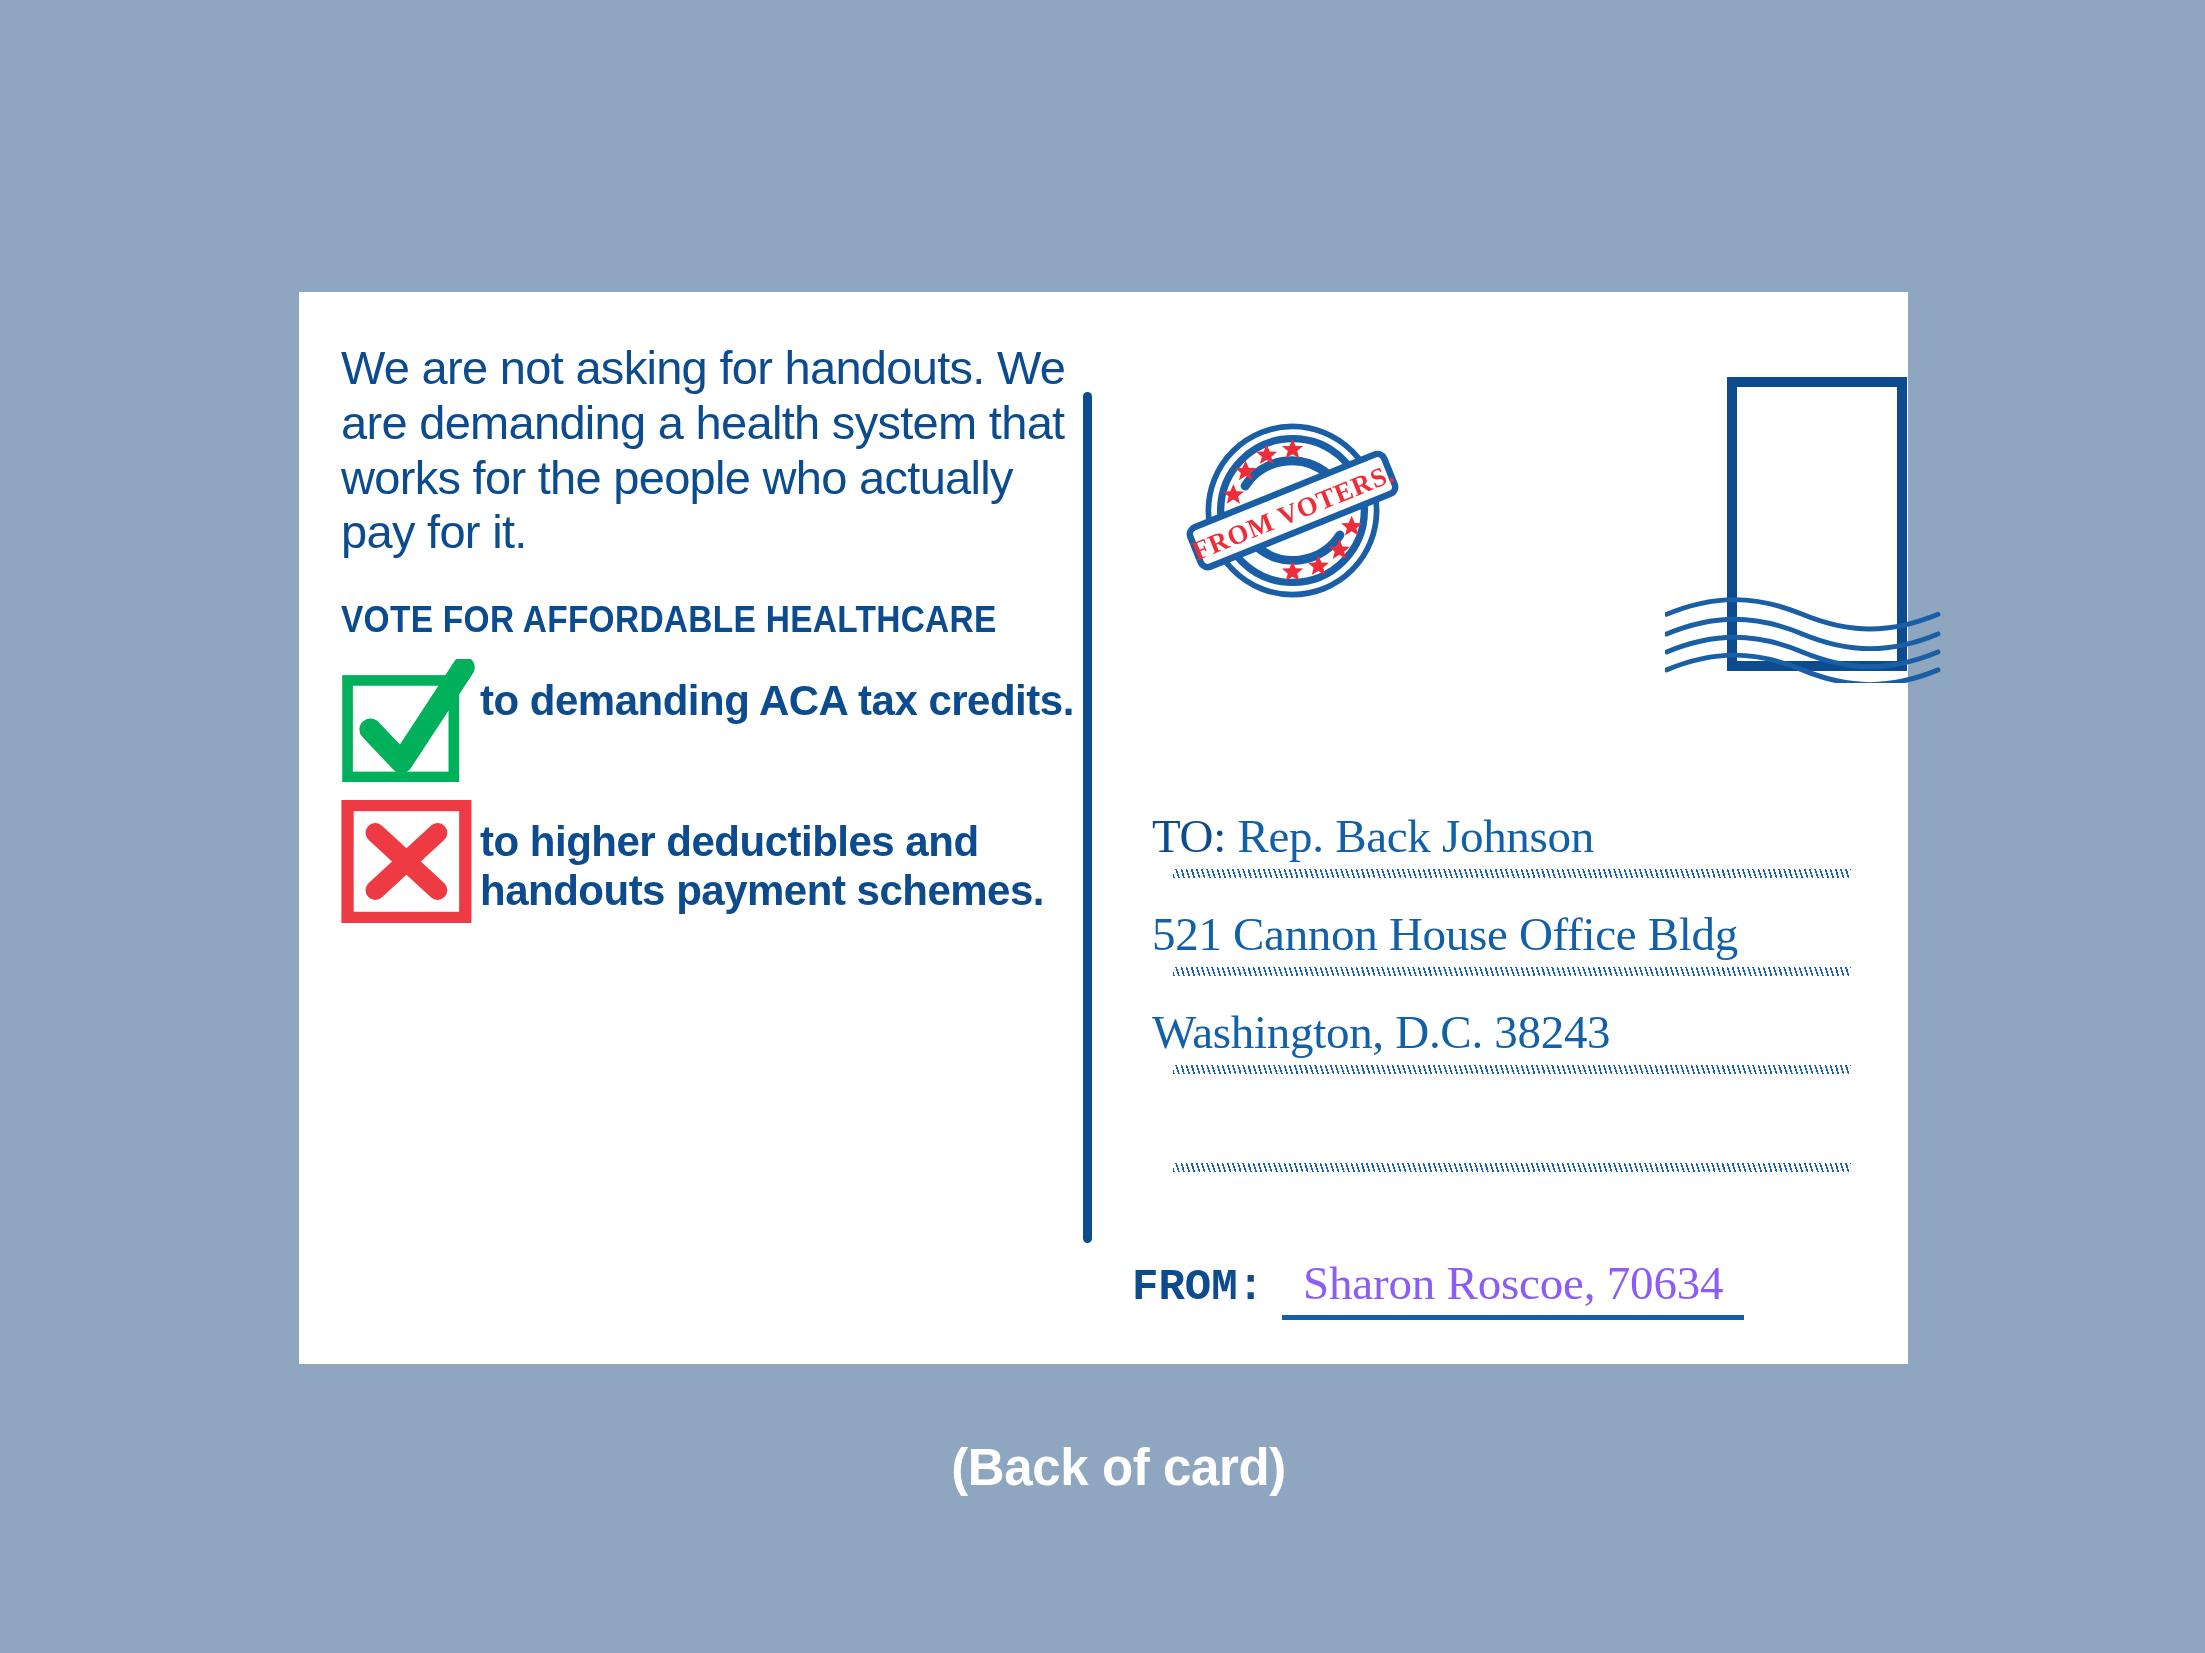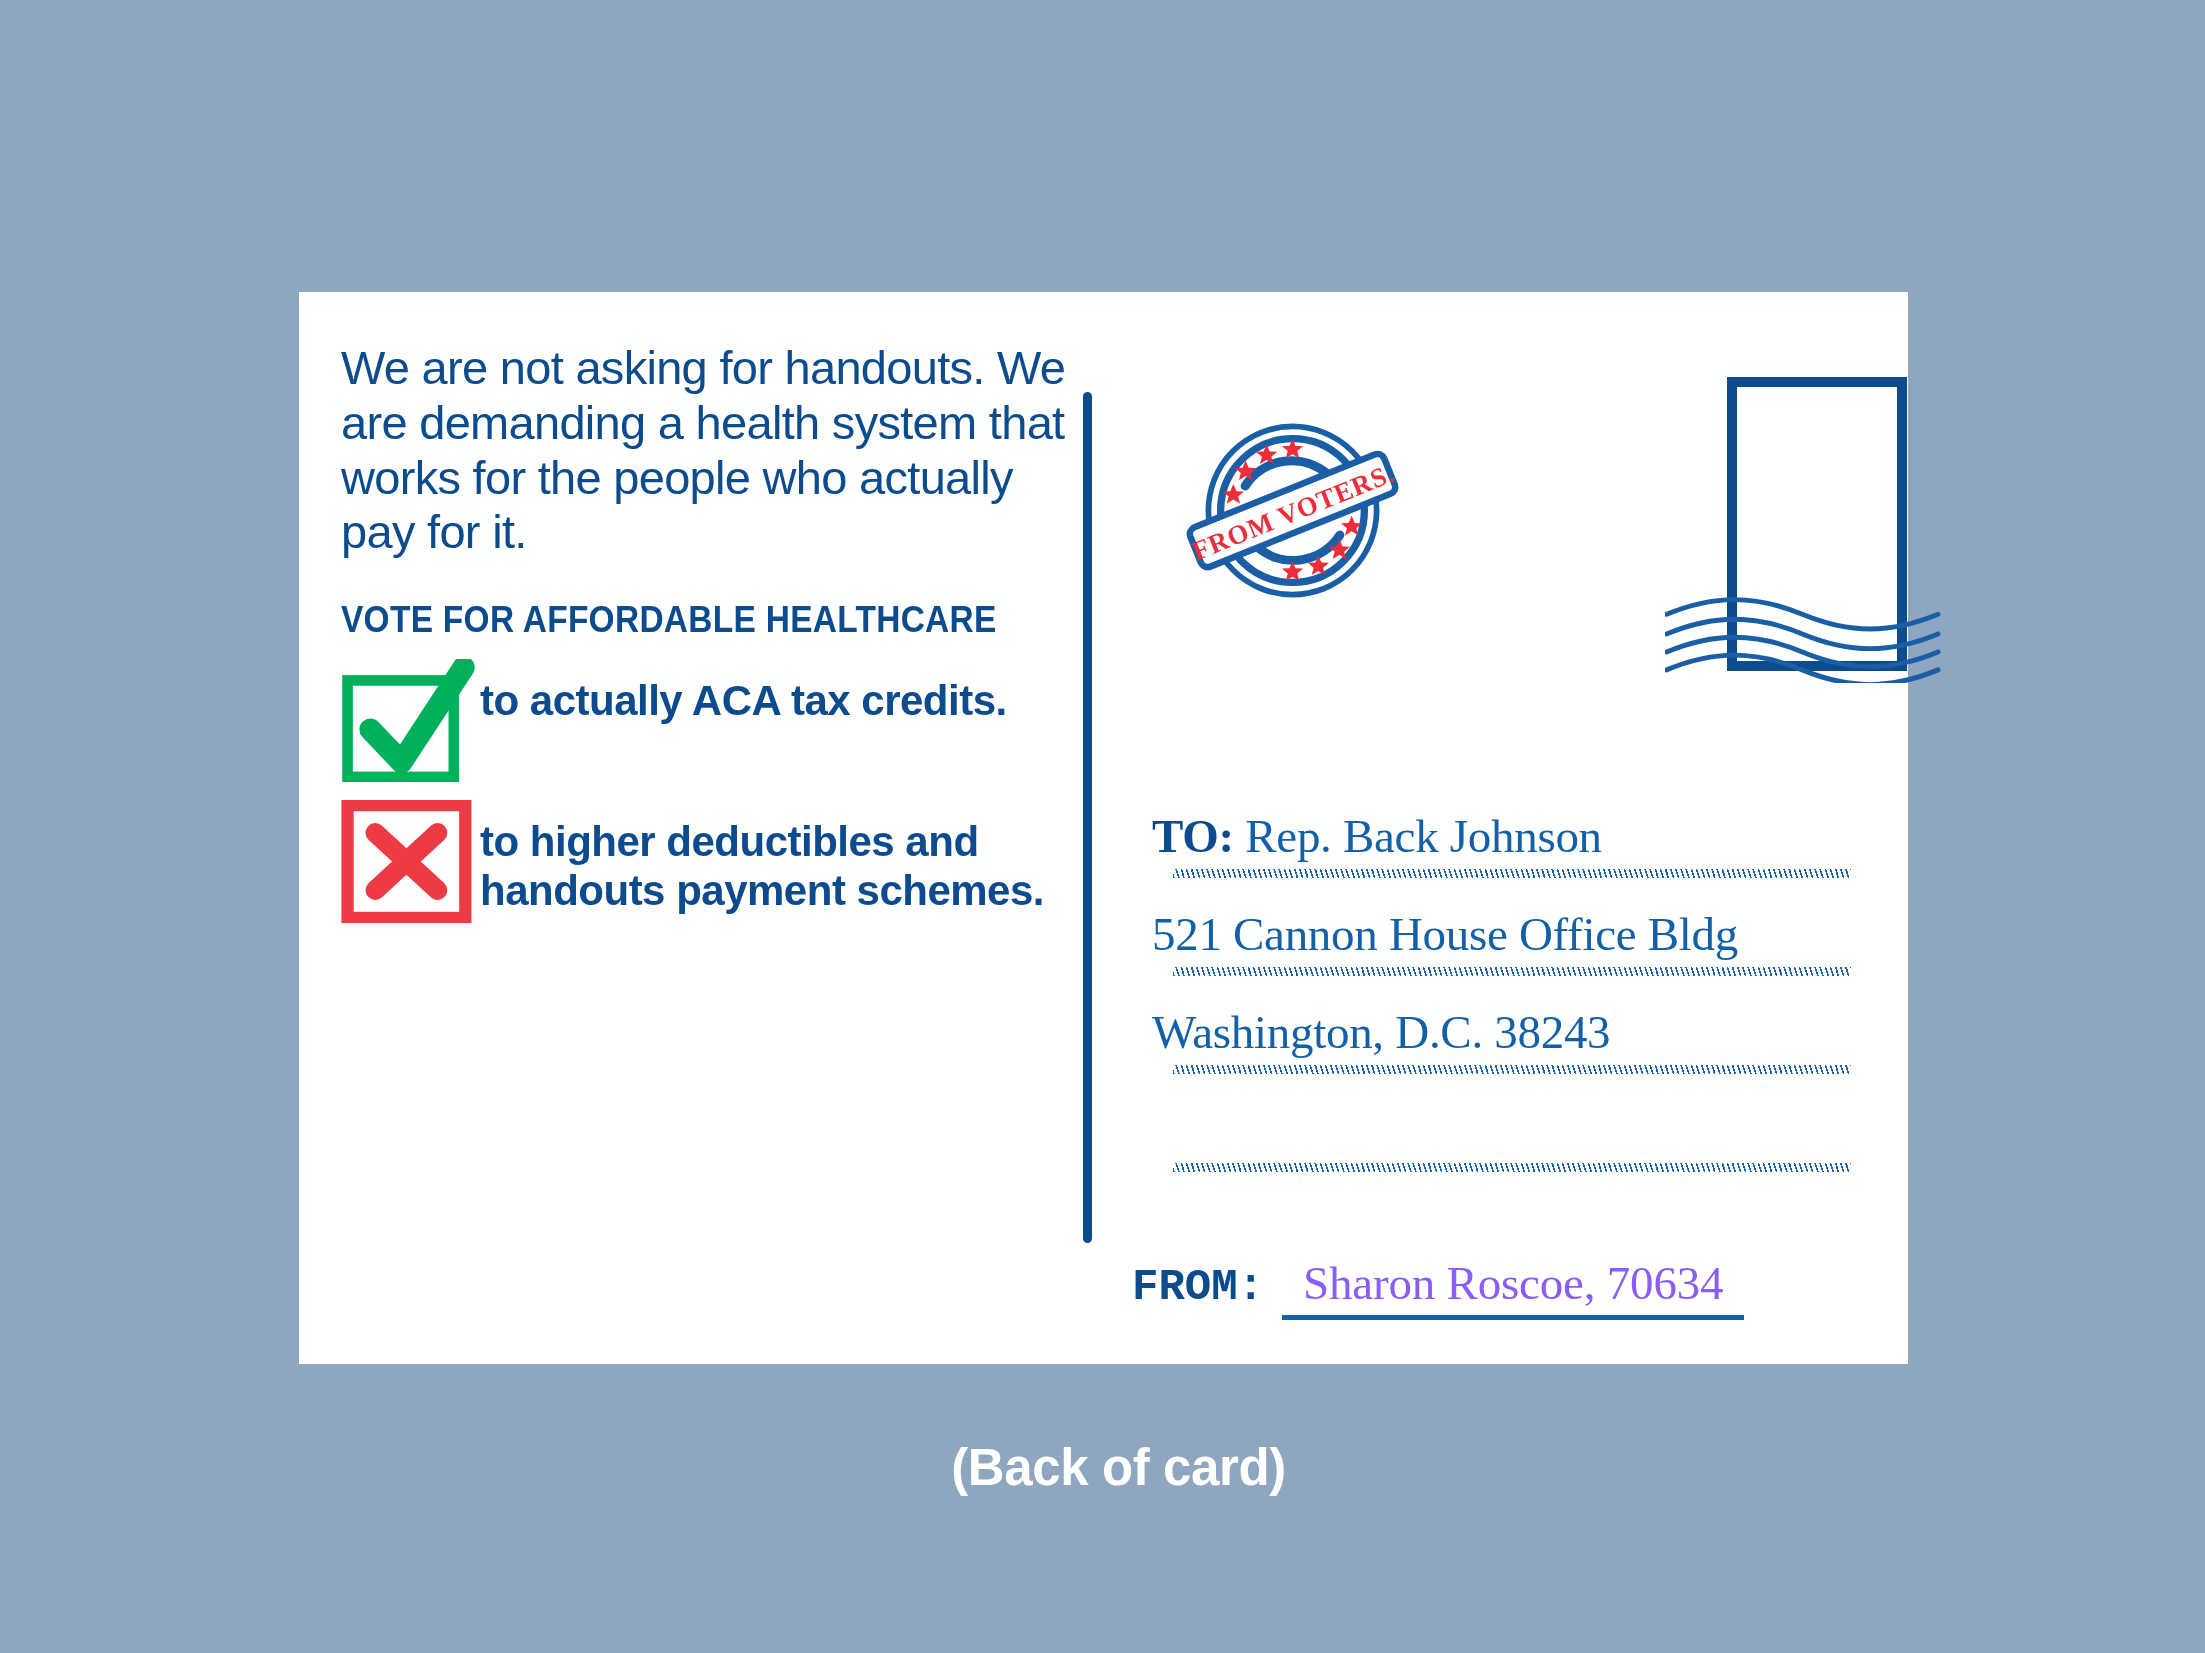--- a/index.html
+++ b/index.html
@@ -129,21 +129,21 @@
     font-family: "Liberation Serif", serif;
     font-size: 47px;
     letter-spacing: -0.3px;
     white-space: nowrap;
     position: absolute;
     left: 0;
     bottom: 21px;
   }
   .addr-line .addr-text .to-label {
     font-family: "Liberation Serif", serif;
-    font-weight: bold;
+    font-weight: normal;
     color: #0c4b8e;
   }
   .hatch-rule {
     position: absolute;
     left: 21px;
     bottom: 6.5px;
     width: 678px;
     height: 9px;
     background-image: repeating-linear-gradient(
         72deg,
@@ -206,21 +206,21 @@
 
     <div id="vote-headline">VOTE FOR AFFORDABLE HEALTHCARE</div>
 
     <div class="vote-row">
       <div class="box-wrap">
         <svg width="139" height="123" viewBox="0 0 170 150" aria-hidden="true">
           <rect x="8" y="26" width="130" height="118" fill="none" stroke="#00b05a" stroke-width="13"></rect>
           <path d="M36 86 L74 126 L150 10" fill="none" stroke="#00b05a" stroke-width="27" stroke-linecap="round" stroke-linejoin="round"></path>
         </svg>
       </div>
-      <div class="row-text">to actually ACA tax credits.</div>
+      <div class="row-text">to demanding ACA tax credits.</div>
     </div>
 
     <div class="vote-row">
       <div class="box-wrap">
         <svg width="139" height="123" viewBox="0 0 170 150" aria-hidden="true">
           <rect x="8" y="6" width="144" height="138" fill="none" stroke="#ee3b43" stroke-width="15"></rect>
           <path d="M42 40 L118 110" stroke="#ee3b43" stroke-width="24" stroke-linecap="round"></path>
           <path d="M118 40 L42 110" stroke="#ee3b43" stroke-width="24" stroke-linecap="round"></path>
         </svg>
       </div>

